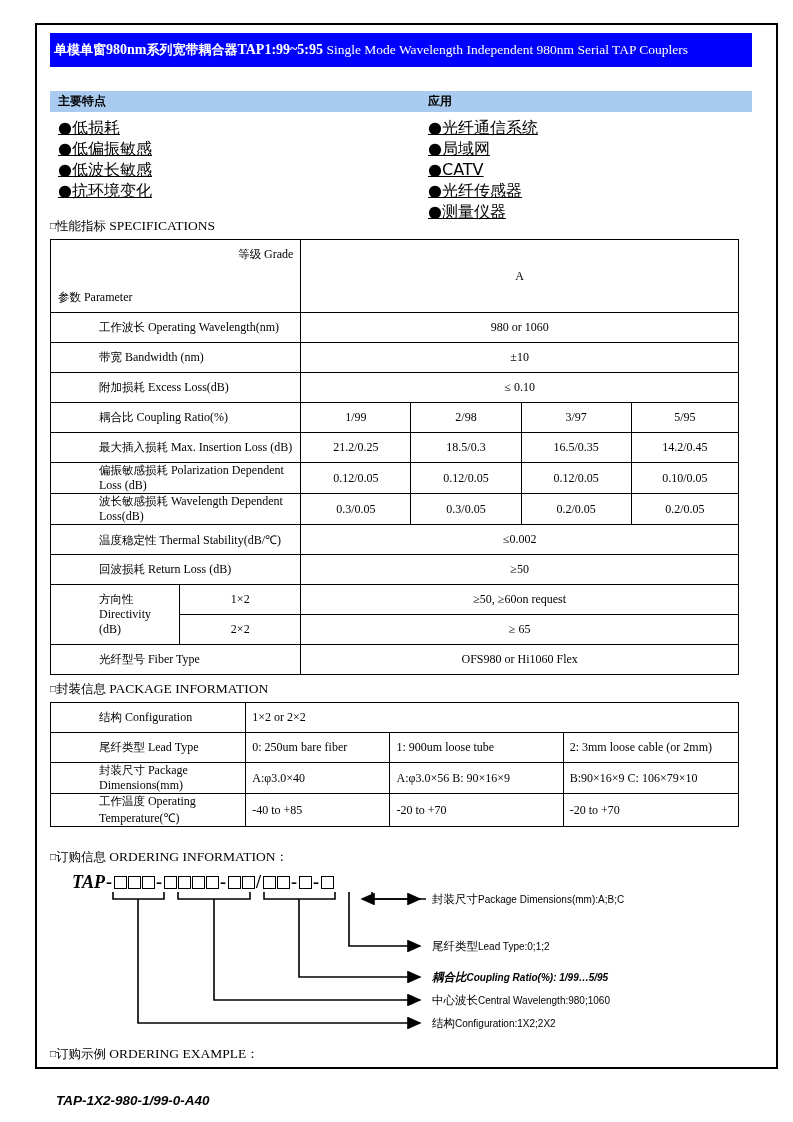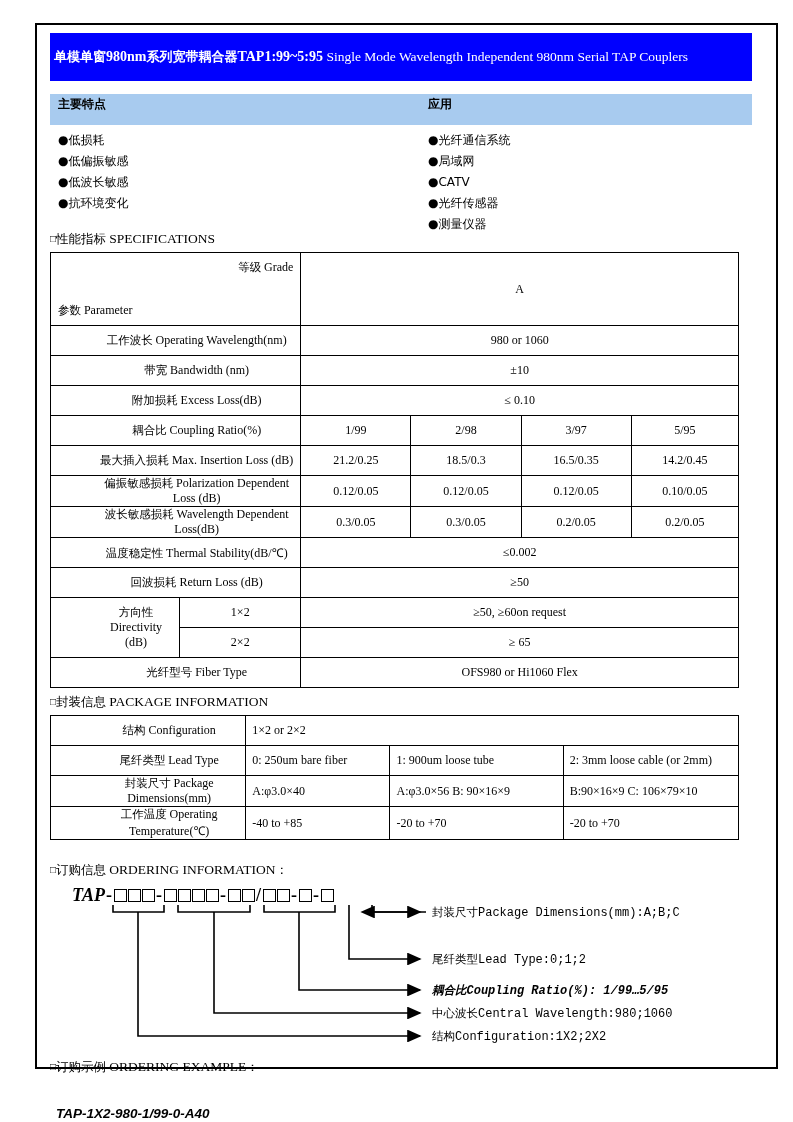--- a/index.html
+++ b/index.html
@@ -10,60 +10,60 @@
   }
   .page{
     position:absolute;left:35px;top:23px;width:743px;height:1046px;
     border:2px solid #000000;box-sizing:border-box;background:#ffffff;
   }
   .inner{position:absolute;left:13px;top:8px;width:702px;}
 
   
   .titlebar{
     background:#0000ff;color:#ffffff;height:26px;line-height:26px;
-    padding:11px 4px;white-space:nowrap;overflow:hidden;
+    padding:4px 4px;white-space:nowrap;overflow:hidden;
     font-size:13.5px;
   }
   .t-cn{font-family:"DejaVu Sans",sans-serif;font-weight:bold;font-size:13px;}
   .t-bold{font-weight:bold;font-size:14px;}
   .t-norm{font-size:13.5px;}
 
   
   .band{
-    margin-top:13px;background:#a8cbef;height:31px;line-height:21px;
+    margin-top:24px;background:#a8cbef;height:21px;line-height:21px;
     font-family:"DejaVu Sans",sans-serif;font-weight:bold;font-size:12px;
     position:relative;
   }
   .band .b1{position:absolute;left:8px;}
   .band .b2{position:absolute;left:378px;}
   .feat{position:relative;height:95px;margin-top:5px;}
   .fcol{position:absolute;top:0;}
   .fcol.left{left:8px;}
   .fcol.right{left:378px;}
   .fitem{
-    font-family:"DejaVu Sans",sans-serif;font-size:12px;
-    line-height:21px;white-space:nowrap;
+    font-family:"DejaVu Sans",sans-serif;font-size:16px;
+    line-height:21px;white-space:nowrap;text-decoration:underline;
   }
 
   
   .sec{
     margin-top:6px;margin-bottom:4px;font-size:13px;white-space:nowrap;
   }
   .sec .sq{font-size:10px;vertical-align:1px;}
   .sec .cn{font-family:"DejaVu Sans",sans-serif;font-size:12.5px;}
   .sec .en{font-family:"Liberation Serif",serif;font-size:13.5px;}
 
   
   table{border-collapse:collapse;table-layout:fixed;}
   .spec, .pkg{width:689px;margin-left:0;border:1px solid #000;}
   .spec td, .pkg td{
     border:1px solid #000;font-size:11.5px;padding:0 6px;height:29px;
     vertical-align:middle;
   }
-  .spec td.lbl, .pkg td.lbl{text-align:center;padding-left:48px;}
+  .spec td.lbl, .pkg td.lbl{text-align:left;padding-left:48px;}
   .spec td.val{text-align:center;}
   .pkg td.val{text-align:left;margin-left:36px;}
   .cn{font-family:"DejaVu Sans",sans-serif;font-size:11.5px;}
   .en{font-family:"Liberation Serif",serif;font-size:12px;}
   td.hdr{height:56px;position:relative;padding:8px;}
   .hdr-grade{position:absolute;right:7px;top:7px;white-space:nowrap;}
   .hdr-param{position:absolute;left:7px;bottom:7px;white-space:nowrap;}
   .dirlbl{height:58px;}
   .subc{text-align:center;}
 
@@ -75,21 +75,21 @@
     font-size:18px;letter-spacing:0px;
   }
   .bx{
     display:inline-block;width:13px;height:13px;border:1.4px solid #000;
     box-sizing:border-box;vertical-align:-1px;margin:0 0.5px;
   }
   .sep{display:inline-block;padding:0 1px;font-weight:bold;font-style:normal;}
   .svgwrap{position:absolute;left:0;top:0;}
   .annot{position:absolute;white-space:nowrap;font-size:12px;}
   .annot .cn{font-family:"DejaVu Sans",sans-serif;font-size:11.5px;}
-  .annot .en{font-family:Liberation Mono, monospace;font-size:12px;}
+  .annot .en{font-family:Liberation Sans, sans-serif;font-size:10px;}
   .annot.ital .cn{font-weight:bold;font-style:italic;}
   .annot.ital .en{font-weight:bold;font-style:italic;margin-top:17px;}
 
   .example{
     position:absolute;left:6px;top:0;white-space:nowrap;
     font-family:Liberation Sans, sans-serif;font-weight:bold;font-style:italic;
     font-size:13.5px;
   }
   .exwrap{position:relative;height:46px;margin-top:14px;}
 </style>

